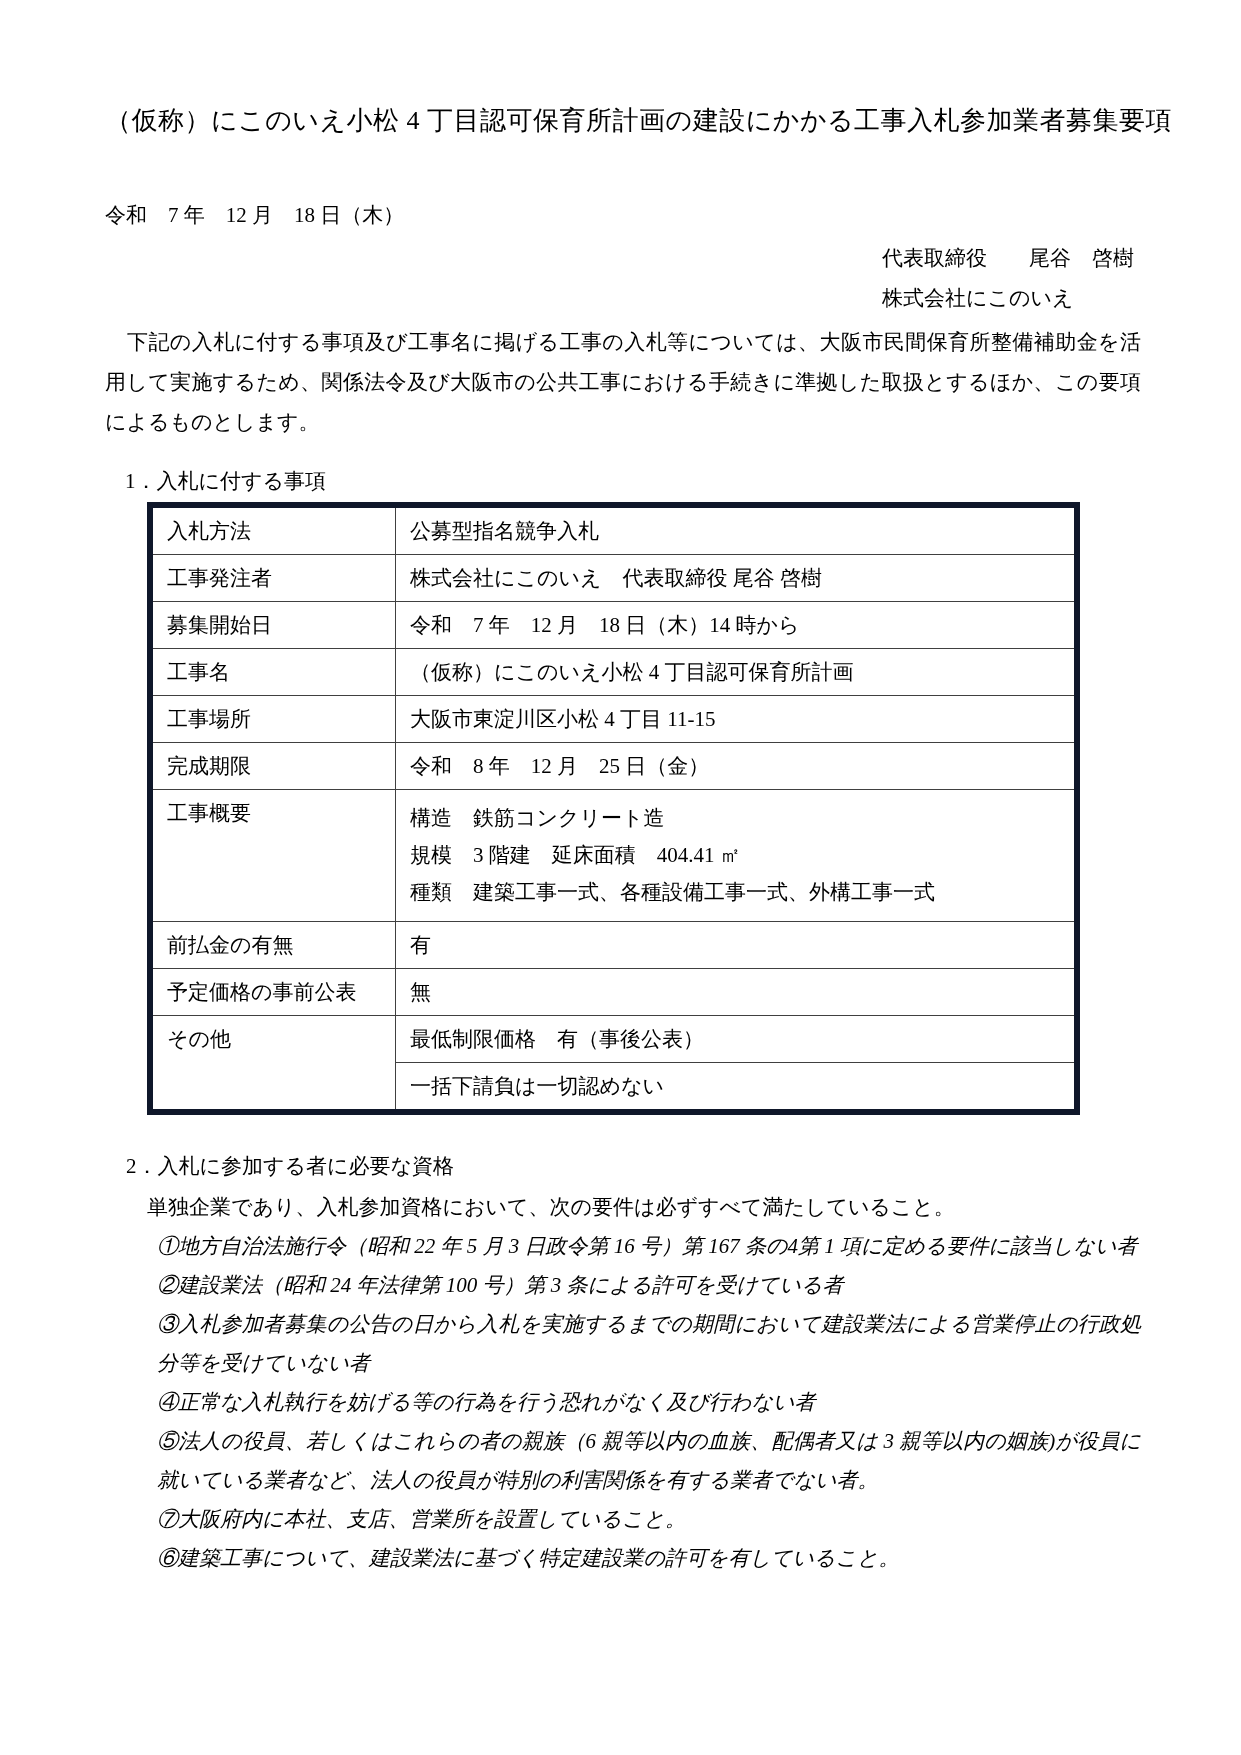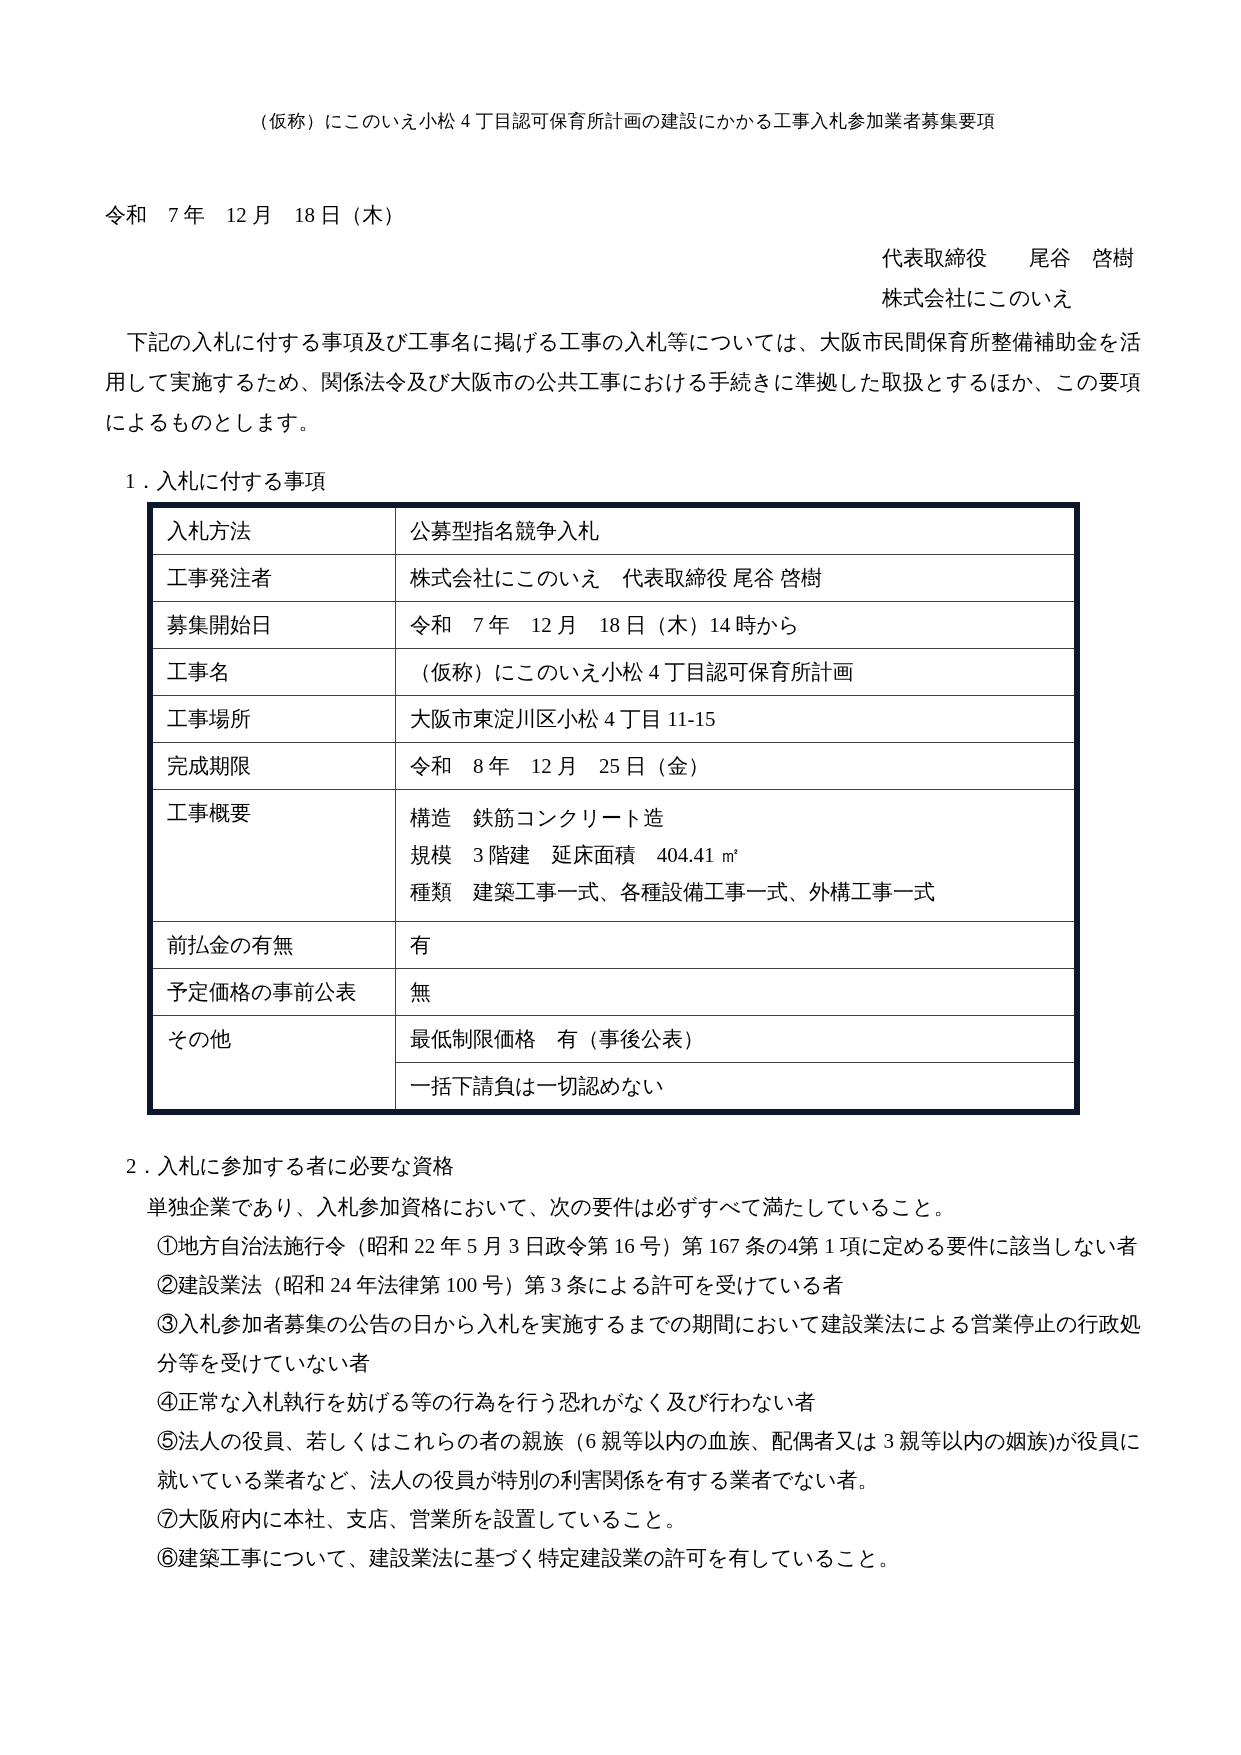--- a/index.html
+++ b/index.html
@@ -11,21 +11,21 @@
     margin: 0 auto;
     background: #ffffff;
     color: #000000;
     font-family: "Liberation Serif", "DejaVu Serif", serif;
     font-size: 21px;
     padding: 106px 100px 0 105px;
     overflow: hidden;
   }
   .doc-title {
     text-align: center;
-    font-size: 18px;
+    font-size: 26px;
     line-height: 30px;
     letter-spacing: 0.5px;
     white-space: nowrap;
   }
   .date-line {
     margin-top: 64px;
     line-height: 30px;
   }
   .issuer-block {
     margin-top: 8px;
@@ -64,20 +64,21 @@
   td.value-cell { padding-left: 20px; }
   .overview-line { line-height: 37px; }
   .lead-line {
     margin-top: 6px;
     margin-left: 42px;
     line-height: 40px;
   }
   .req-items {
     margin-left: 52px;
     margin-top: 0;
+    font-style: italic;
   }
   .req-item {
     line-height: 39px;
     text-align: justify;
   }
 </style>
 </head>
 <body>
 
 <div class="page">

